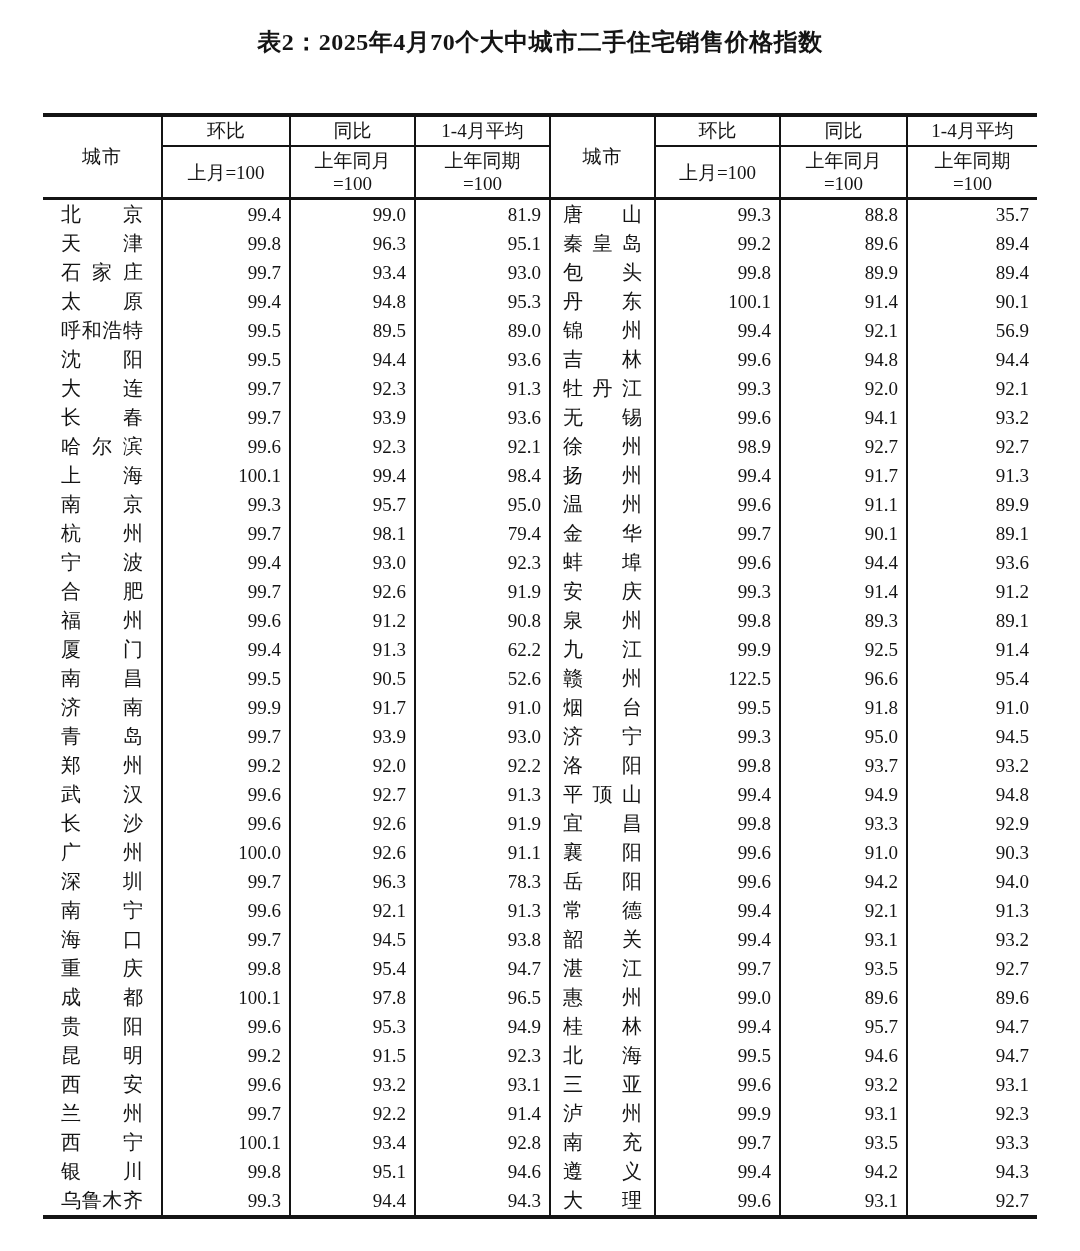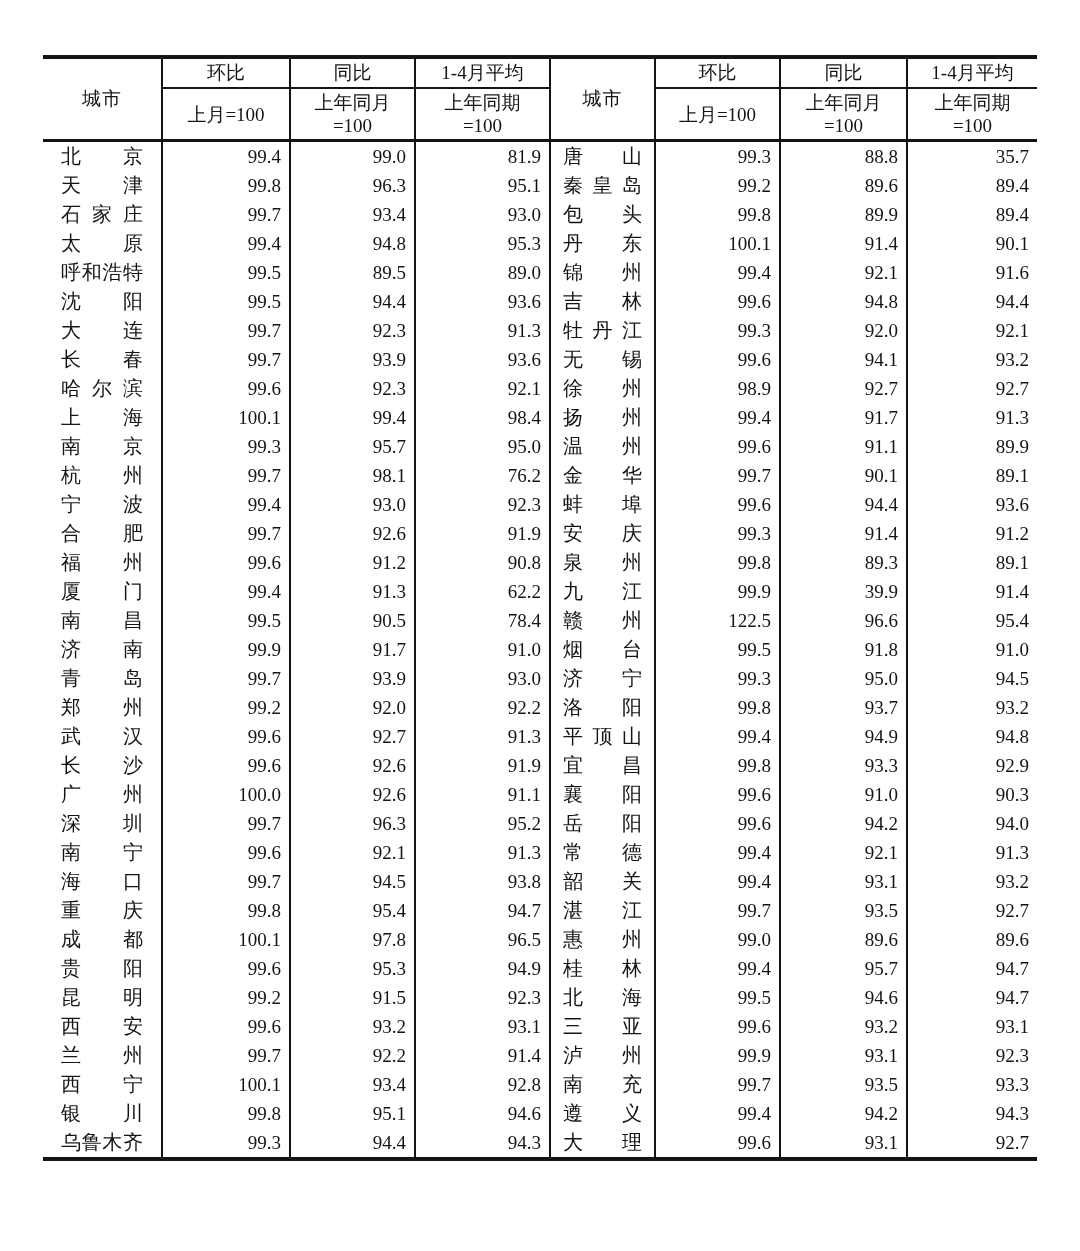--- a/index.html
+++ b/index.html
@@ -69,20 +69,21 @@
     display: flex;
     justify-content: space-between;
     align-items: center;
   }
   .city-flex span { display: inline-block; }
 </style>
 </head>
 <body>
 
 <div class="page">
+  <h1 class="title">表2：2025年4月70个大中城市二手住宅销售价格指数</h1>
 
   <table class="price-table">
     <colgroup>
       <col style="width:119px">
         <col style="width:128px">
         <col style="width:125px">
         <col style="width:135px">
       <col style="width:105px">
         <col style="width:125px">
         <col style="width:127px">
@@ -208,21 +209,21 @@
           <td class="num">89.5</td>
           <td class="num">89.0</td>
           <td class="city city-r">
             <div class="city-flex">
               <span>锦</span>
               <span>州</span>
             </div>
           </td>
           <td class="num">99.4</td>
           <td class="num">92.1</td>
-          <td class="num">91.6</td>
+          <td class="num">56.9</td>
         </tr>
         <tr>
           <td class="city">
             <div class="city-flex">
               <span>沈</span>
               <span>阳</span>
             </div>
           </td>
           <td class="num">99.5</td>
           <td class="num">94.4</td>
@@ -341,21 +342,21 @@
         </tr>
         <tr>
           <td class="city">
             <div class="city-flex">
               <span>杭</span>
               <span>州</span>
             </div>
           </td>
           <td class="num">99.7</td>
           <td class="num">98.1</td>
-          <td class="num">76.2</td>
+          <td class="num">79.4</td>
           <td class="city city-r">
             <div class="city-flex">
               <span>金</span>
               <span>华</span>
             </div>
           </td>
           <td class="num">99.7</td>
           <td class="num">90.1</td>
           <td class="num">89.1</td>
         </tr>
@@ -429,33 +430,33 @@
           <td class="num">99.4</td>
           <td class="num">91.3</td>
           <td class="num">62.2</td>
           <td class="city city-r">
             <div class="city-flex">
               <span>九</span>
               <span>江</span>
             </div>
           </td>
           <td class="num">99.9</td>
-          <td class="num">39.9</td>
+          <td class="num">92.5</td>
           <td class="num">91.4</td>
         </tr>
         <tr>
           <td class="city">
             <div class="city-flex">
               <span>南</span>
               <span>昌</span>
             </div>
           </td>
           <td class="num">99.5</td>
           <td class="num">90.5</td>
-          <td class="num">78.4</td>
+          <td class="num">52.6</td>
           <td class="city city-r">
             <div class="city-flex">
               <span>赣</span>
               <span>州</span>
             </div>
           </td>
           <td class="num">122.5</td>
           <td class="num">96.6</td>
           <td class="num">95.4</td>
         </tr>
@@ -582,21 +583,21 @@
         </tr>
         <tr>
           <td class="city">
             <div class="city-flex">
               <span>深</span>
               <span>圳</span>
             </div>
           </td>
           <td class="num">99.7</td>
           <td class="num">96.3</td>
-          <td class="num">95.2</td>
+          <td class="num">78.3</td>
           <td class="city city-r">
             <div class="city-flex">
               <span>岳</span>
               <span>阳</span>
             </div>
           </td>
           <td class="num">99.6</td>
           <td class="num">94.2</td>
           <td class="num">94.0</td>
         </tr>

